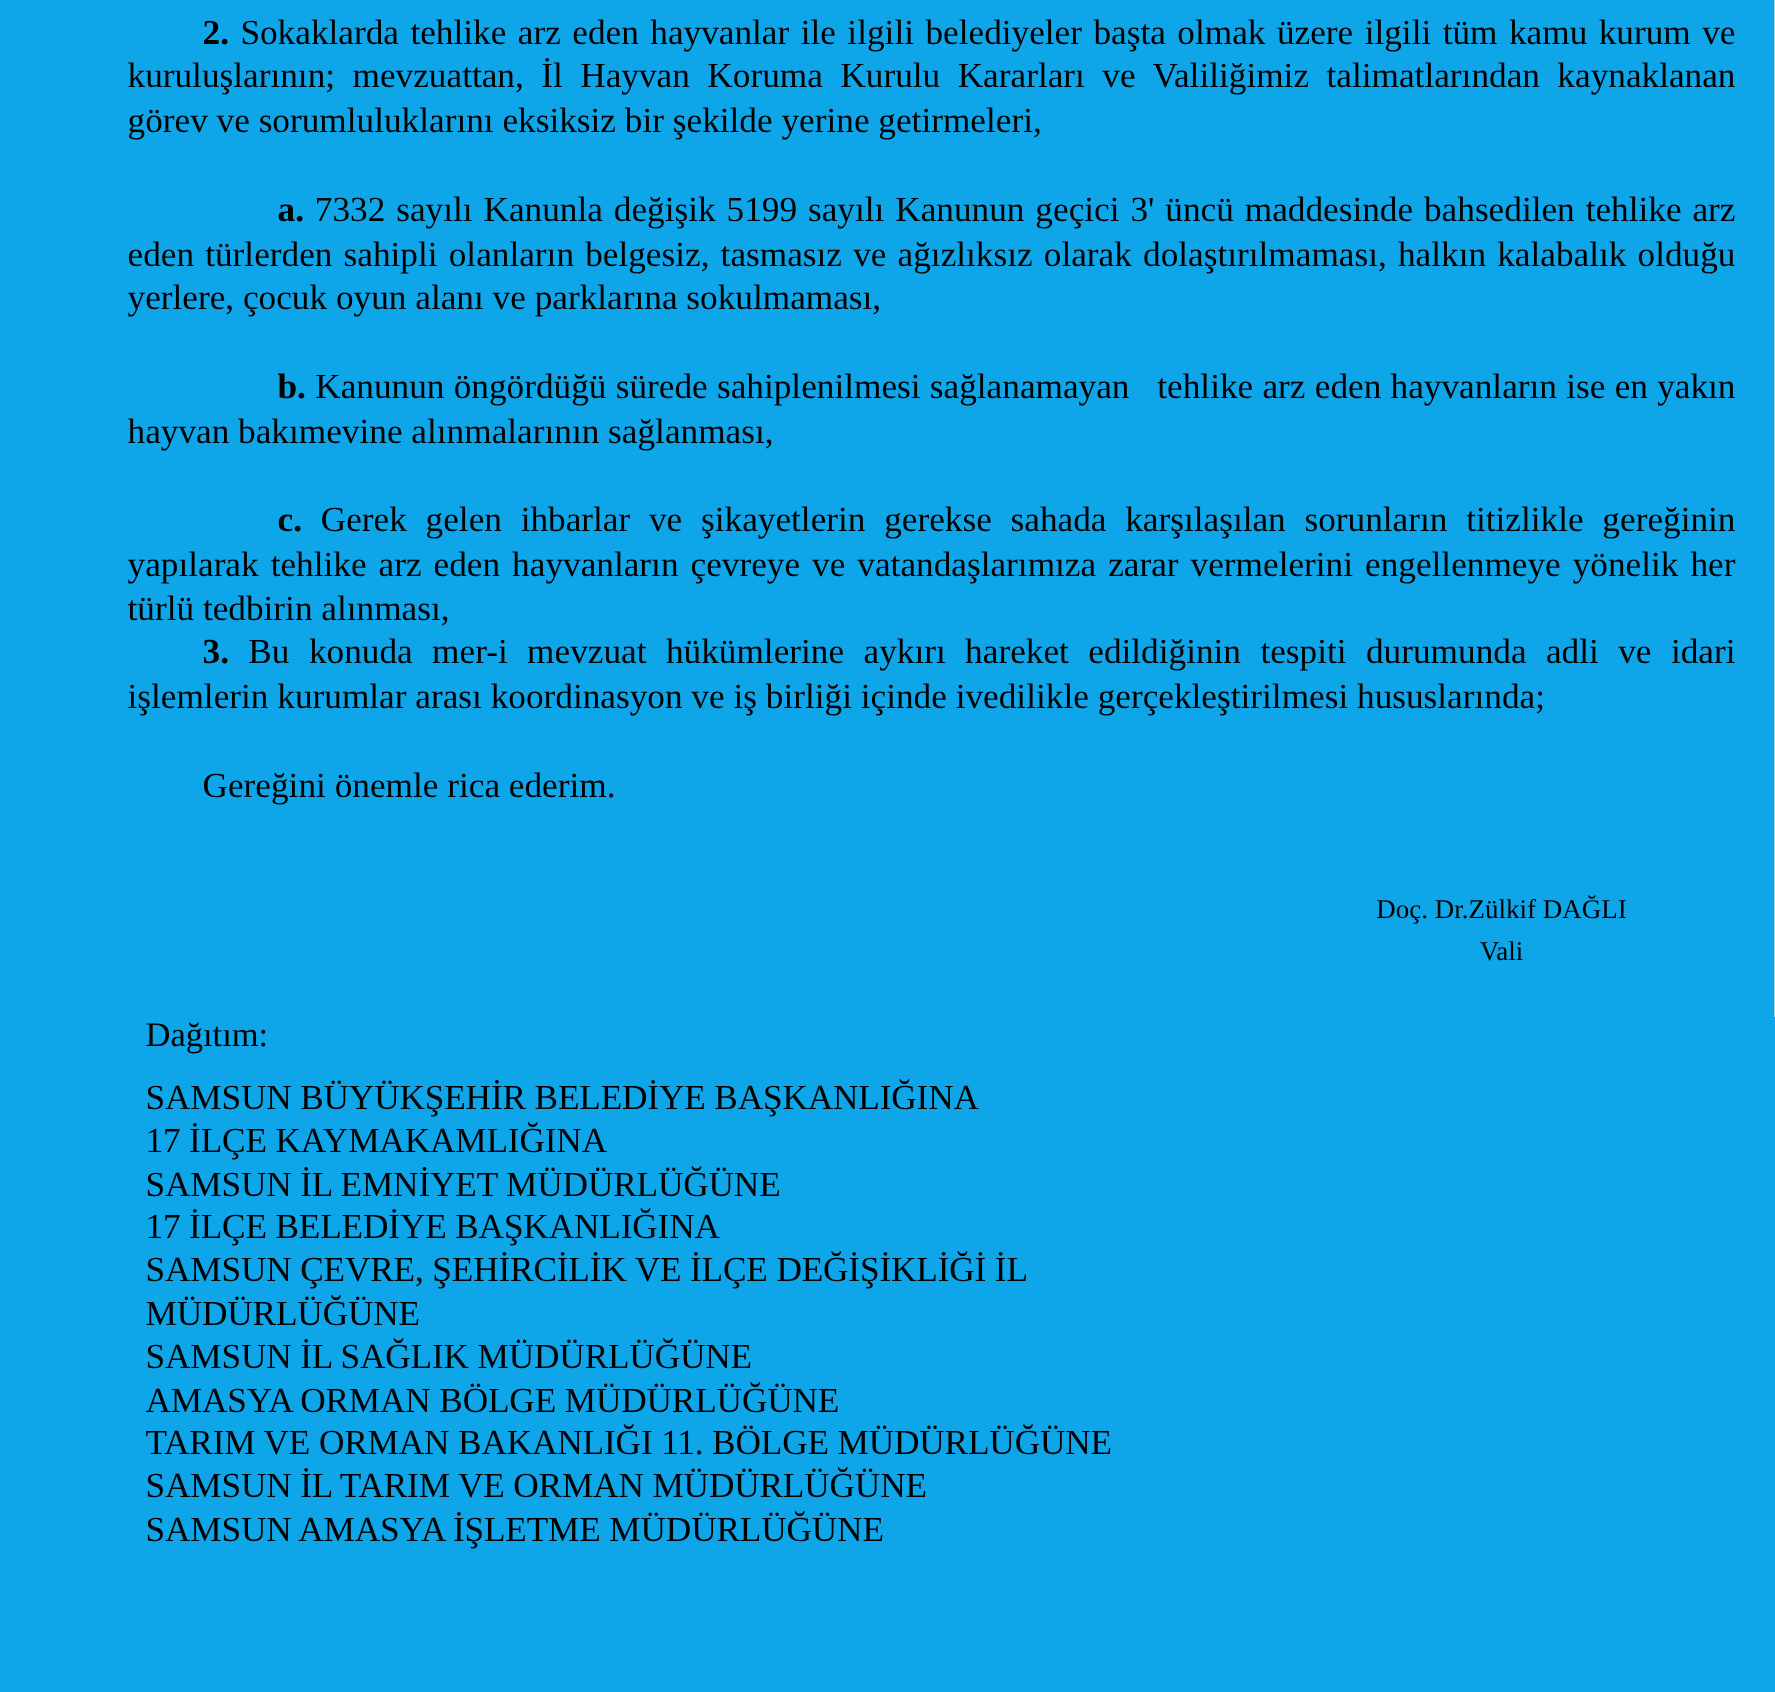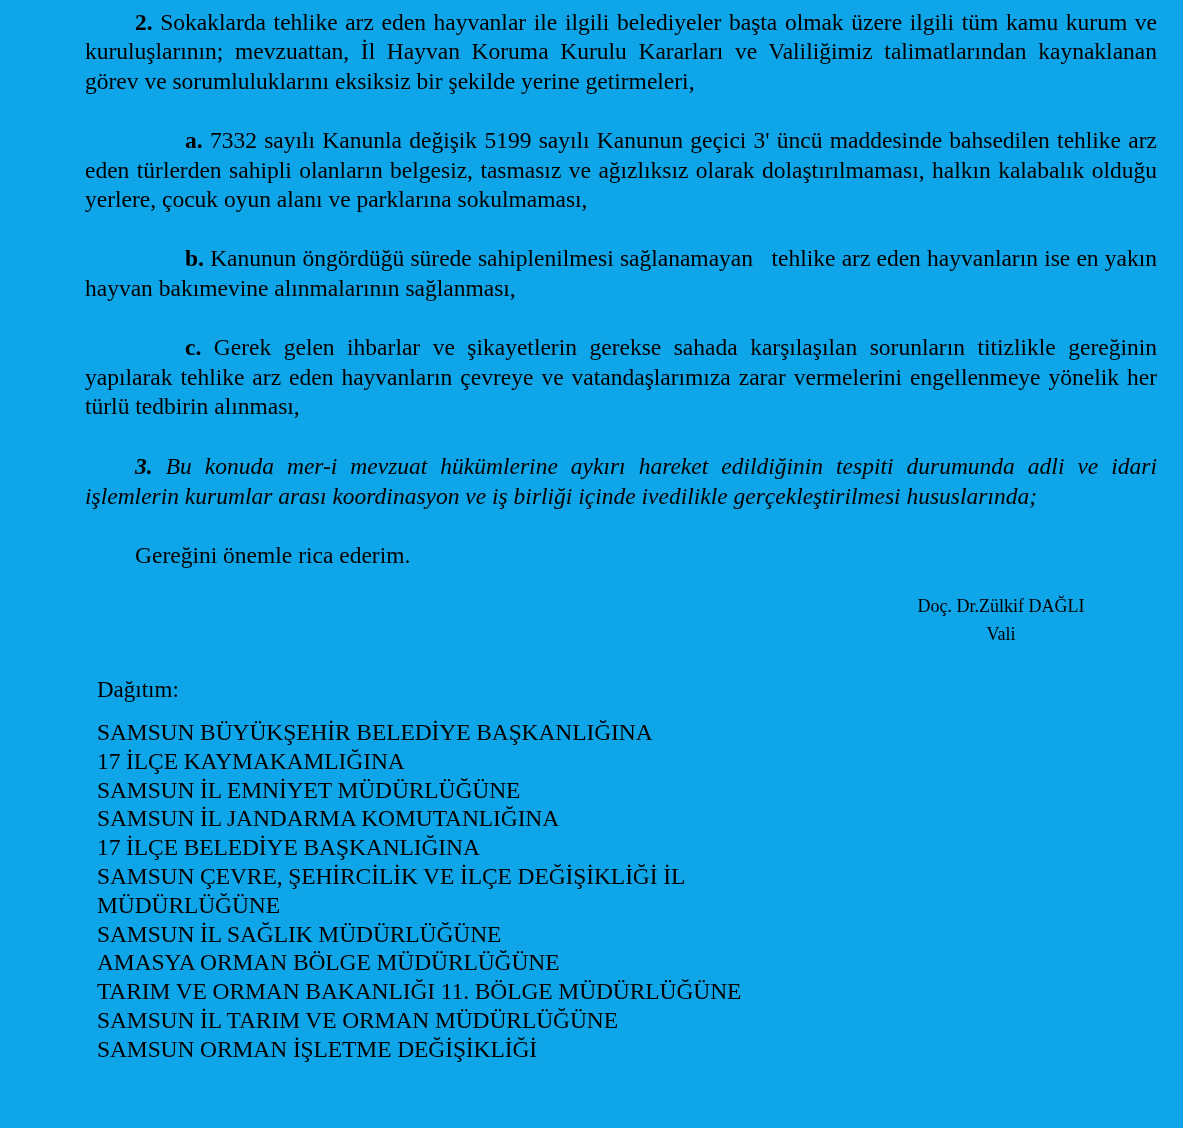--- a/index.html
+++ b/index.html
@@ -42,21 +42,21 @@
     white-space: pre-wrap;
   }
   .para .lead {
     font-weight: bold;
   }
 
   .p-num2  { margin-top: 8px; text-indent: 50px; }
   .p-a     { margin-top: 30px; text-indent: 100px; }
   .p-b     { margin-top: 30px; text-indent: 100px; }
   .p-c     { margin-top: 30px; text-indent: 100px; }
-  .p-num3  { margin-top: 31px; text-indent: 50px; font-style: italic; }
+  .p-num3  { text-indent: 50px; }
   .p-close { margin-top: 30px; text-indent: 50px; text-align: left; }
 
   
   .signature {
     position: absolute;
     left: 0;
     top: 592px;
     width: 1072px;
     text-align: center;
     font-size: 18px;
@@ -112,26 +112,25 @@
       <span class="sig-name">Doç. Dr.Zülkif DAĞLI</span>
       <span class="sig-title">Vali</span>
     </div>
 
     <div class="distribution">
       <p class="dist-label">Dağıtım:</p>
       <ul class="dist-list">
           <li>SAMSUN BÜYÜKŞEHİR BELEDİYE BAŞKANLIĞINA</li>
           <li>17 İLÇE KAYMAKAMLIĞINA</li>
           <li>SAMSUN İL EMNİYET MÜDÜRLÜĞÜNE</li>
-          <li>SAMSUN İL JANDARMA KOMUTANLIĞINA</li>
           <li>17 İLÇE BELEDİYE BAŞKANLIĞINA</li>
           <li>SAMSUN ÇEVRE, ŞEHİRCİLİK VE İLÇE DEĞİŞİKLİĞİ İL
 MÜDÜRLÜĞÜNE</li>
           <li>SAMSUN İL SAĞLIK MÜDÜRLÜĞÜNE</li>
           <li>AMASYA ORMAN BÖLGE MÜDÜRLÜĞÜNE</li>
           <li>TARIM VE ORMAN BAKANLIĞI 11. BÖLGE MÜDÜRLÜĞÜNE</li>
           <li>SAMSUN İL TARIM VE ORMAN MÜDÜRLÜĞÜNE</li>
-          <li>SAMSUN ORMAN İŞLETME DEĞİŞİKLİĞİ</li>
+          <li>SAMSUN AMASYA İŞLETME MÜDÜRLÜĞÜNE</li>
         </ul>
     </div>
 
   </div>
 </div>
 
 </body></html>

